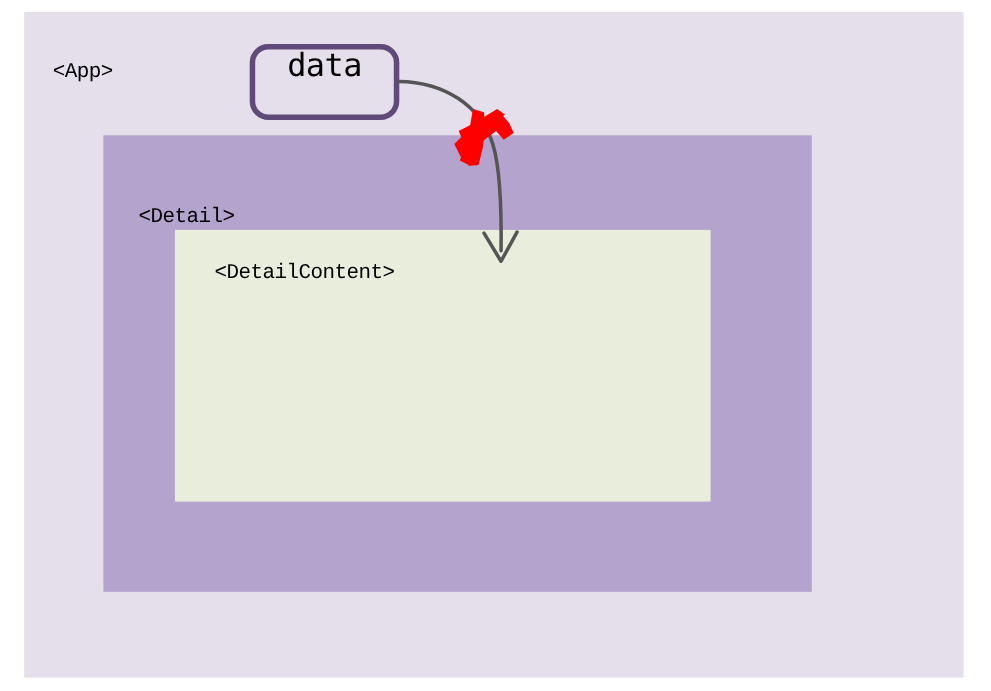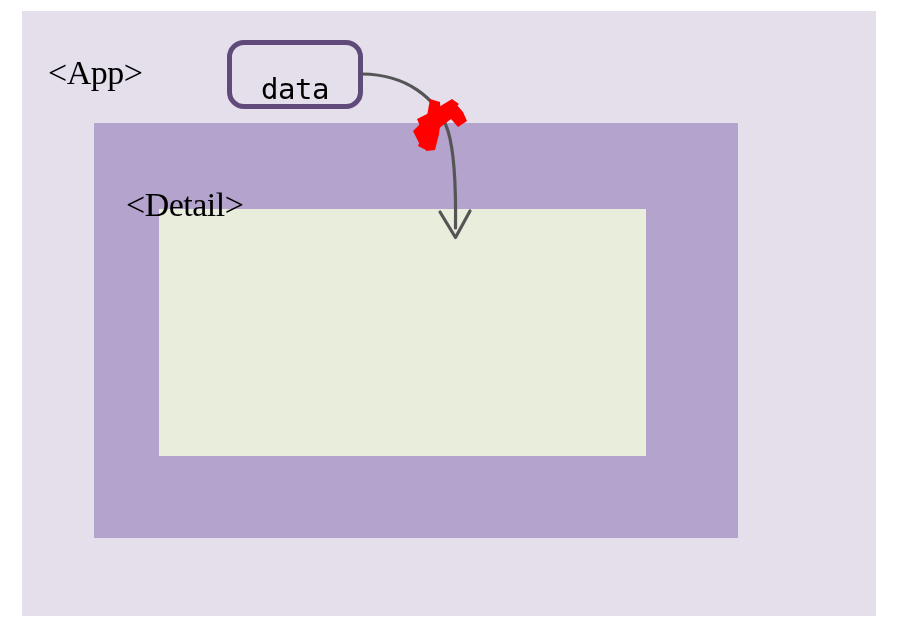--- a/index.html
+++ b/index.html
@@ -39,22 +39,22 @@
   #detail-content-region {
     left: 159px;
     top: 209px;
     width: 487px;
     height: 247px;
     background: #e8eddc;
   }
   .region-label {
     position: absolute;
     color: #000000;
-    font-family: Liberation Serif, serif;
-    font-size: 34px;
+    font-family: Liberation Mono, monospace;
+    font-size: 19px;
     line-height: 1;
     white-space: nowrap;
     letter-spacing: -0.5px;
   }
   #app-label {
     left: 48px;
     top: 56px;
   }
   #detail-label {
     left: 126px;
@@ -69,21 +69,21 @@
     position: absolute;
     left: 227px;
     top: 40px;
     width: 136px;
     height: 69px;
     box-sizing: border-box;
     background: #e4dfeb;
     border: 5px solid #5f4a7a;
     border-radius: 17px;
     display: flex;
-    align-items: flex-end;
+    align-items: flex-start;
     justify-content: center;
   }
   #data-node-label {
     color: #000000;
     font-family: "DejaVu Sans Mono", monospace;
     font-size: 29px;
     line-height: 1;
     letter-spacing: -0.5px;
   }
   #overlay-svg {
@@ -103,20 +103,21 @@
   <div class="region" id="app-region"></div>
 
   <div class="region" id="detail-region"></div>
 
   <div class="region" id="detail-content-region"></div>
 
   <div class="region-label" id="app-label">&lt;App&gt;</div>
 
   <div class="region-label" id="detail-label">&lt;Detail&gt;</div>
 
+  <div class="region-label" id="detail-content-label">&lt;DetailContent&gt;</div>
 
   <div id="data-node">
     <span id="data-node-label">data</span>
   </div>
 
   <svg id="overlay-svg" viewBox="0 0 901 628">
 
     <g>
       <path d="M 362.5 74 C 404 74.5 437 96 448 131 C 454.5 152 456 190 455.5 228" fill="none" stroke="#555555" stroke-width="3.2" stroke-linecap="round"></path>
       <path d="M 440 212 L 455.5 237.5 L 470 211" fill="none" stroke="#555555" stroke-width="3.2" stroke-linecap="round" stroke-linejoin="round"></path>

